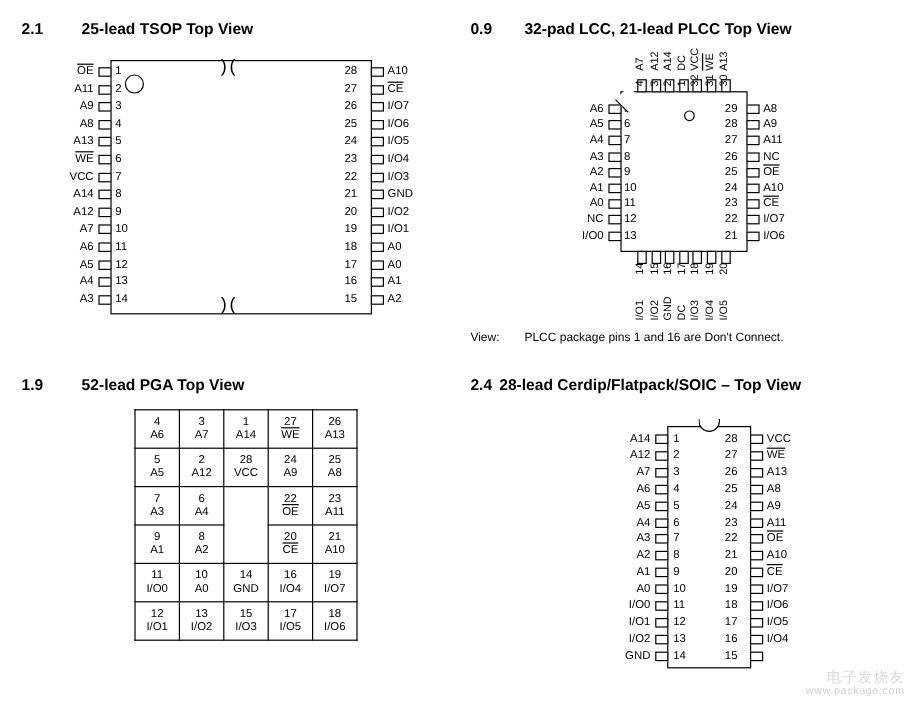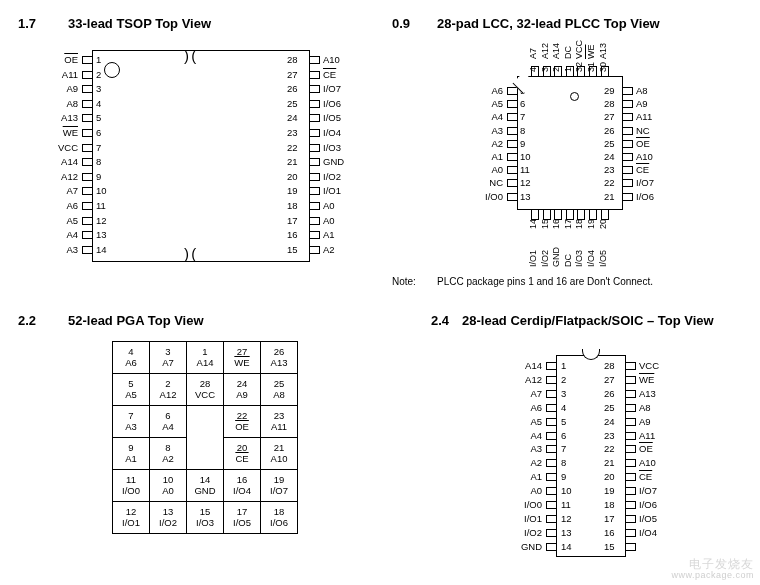--- a/index.html
+++ b/index.html
@@ -159,31 +159,31 @@
     position: absolute;
     right: 44px; bottom: 26px;
     font-size: 30px;
     color: #ededed;
     letter-spacing: 3px;
   }
 </style>
 </head>
 <body>
 
-<div class="sec-num" style="left:18px; top:16px;">1.7</div>
-<div class="sec-title" style="left:68px; top:15px;">33-lead TSOP Top View</div>
-
-<div class="sec-num" style="left:18px; top:313px;">2.2</div>
+<div class="sec-num" style="left:18px; top:16px;">2.1</div>
+<div class="sec-title" style="left:68px; top:15px;">25-lead TSOP Top View</div>
+
+<div class="sec-num" style="left:18px; top:313px;">1.9</div>
 <div class="sec-title" style="left:68px; top:312px;">52-lead PGA Top View</div>
 
 <div class="sec-num" style="left:392px; top:16px;">0.9</div>
-<div class="sec-title" style="left:437px; top:15px;">28-pad LCC, 32-lead PLCC Top View</div>
-
-<div class="sec-num" style="left:392px; top:313px;margin-left:39px;">2.4</div>
-<div class="sec-title" style="left:462px; top:312px; width:260px;">28-lead Cerdip/Flatpack/SOIC – Top View</div>
+<div class="sec-title" style="left:437px; top:15px;">32-pad LCC, 21-lead PLCC Top View</div>
+
+<div class="sec-num" style="left:392px; top:313px;">2.4</div>
+<div class="sec-title" style="left:416px; top:312px; width:260px;">28-lead Cerdip/Flatpack/SOIC – Top View</div>
 
 <div id="tsop-body"></div>
 <div id="tsop-notch"></div>
 <div class="brk" style="left:184px; top:47px;">) (</div>
 <div class="brk" style="left:184px; top:245px;">) (</div>
 <div id="tsop-pins"></div>
 
 <table id="pga-grid">
     <tbody>
       <tr>
@@ -311,21 +311,21 @@
           <span class="t">18</span>
           <span class="t">I/O6</span>
         </td>
       </tr>
     </tbody>
   </table>
 
 <div id="lcc-body"></div>
 <div id="lcc-dot"></div>
 <div id="lcc-pins"></div>
-<div class="note" style="left:392px; top:276px;">Note:</div>
+<div class="note" style="left:392px; top:276px;">View:</div>
 <div class="note" style="left:437px; top:276px;">PLCC package pins 1 and 16 are Don't Connect.</div>
 
 <div id="cer-body"></div>
 <div id="cer-notch"></div>
 <div id="cer-pins"></div>
 
 <div id="wm-ghost">&nbsp;</div>
 <div id="wm">
   <div class="cn">电子发烧友</div>
   <div class="en">www.package.com</div>

